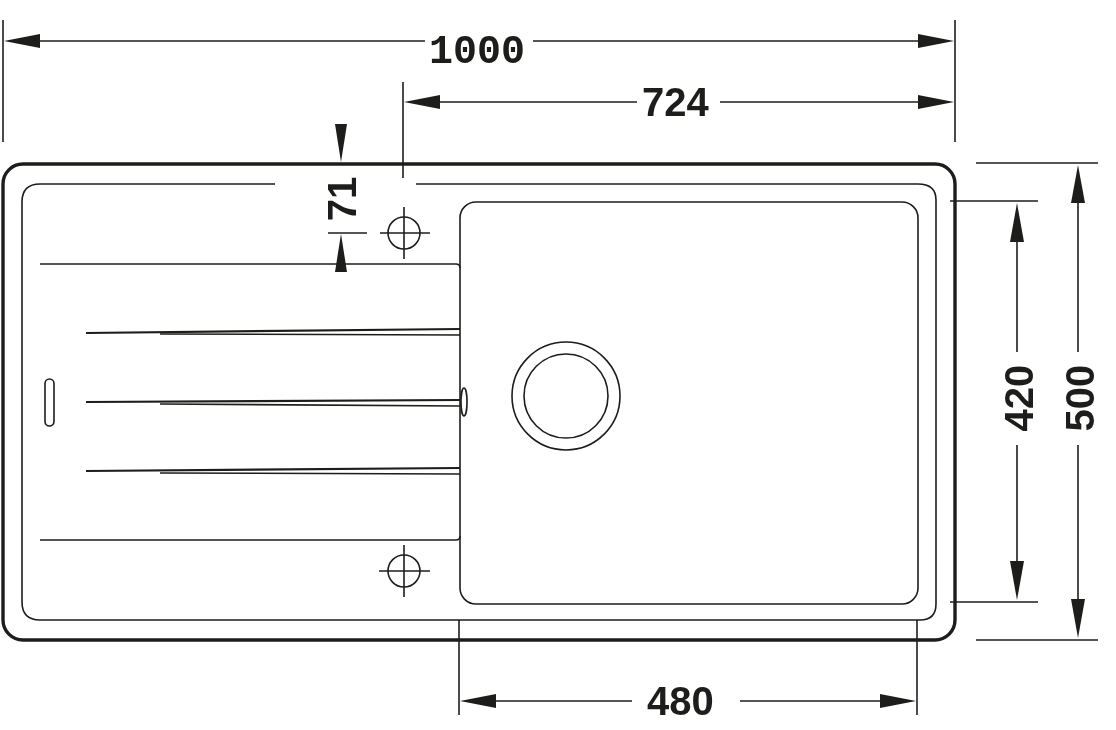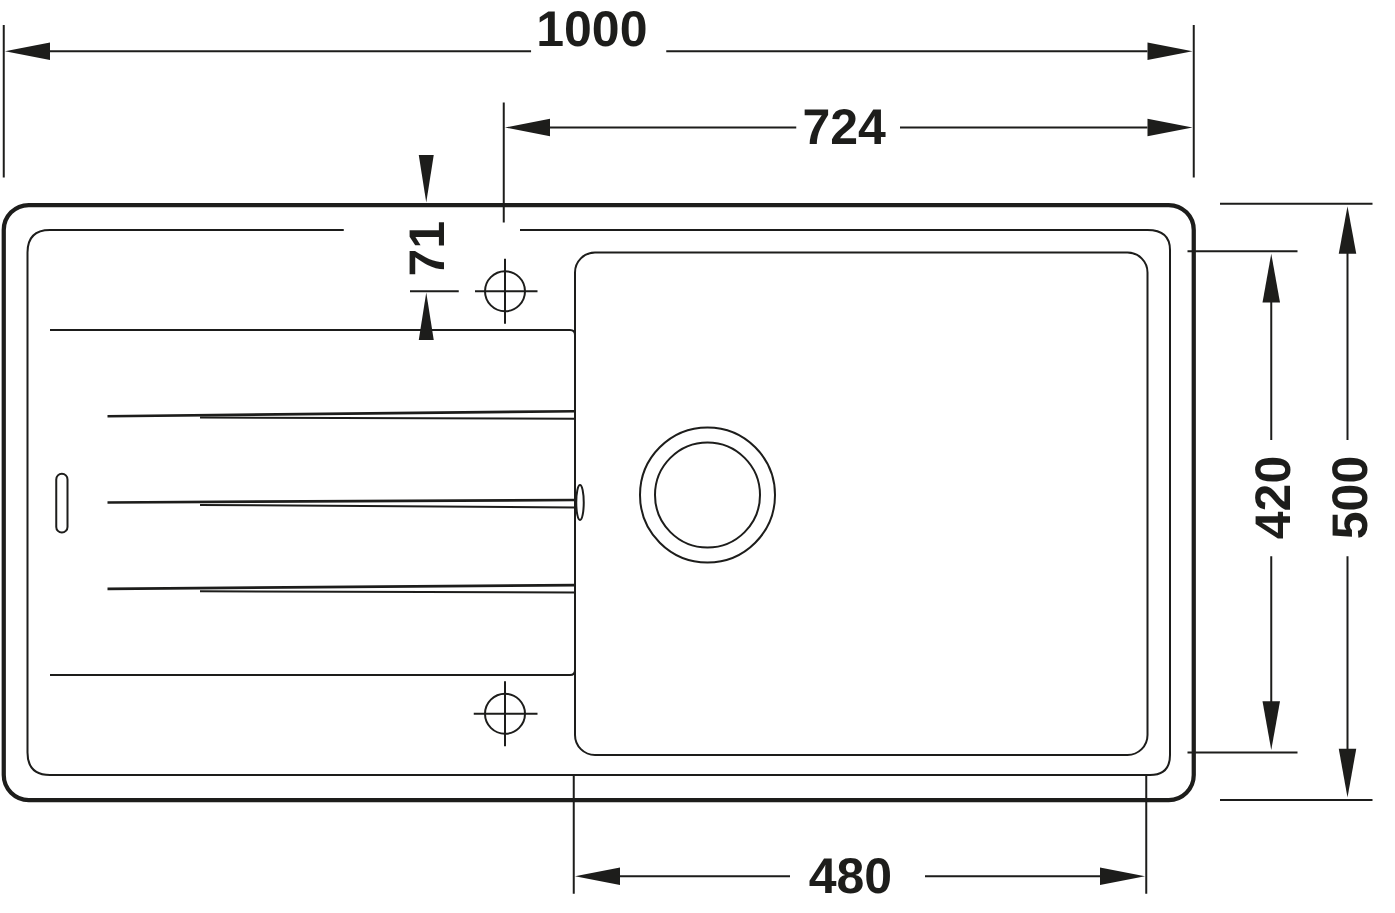--- a/index.html
+++ b/index.html
@@ -108,18 +108,18 @@
   <g>
     <line class="stroke thin" x1="459" y1="620" x2="459" y2="715"></line>
     <line class="stroke thin" x1="917" y1="620" x2="917" y2="715"></line>
     <line class="stroke thin" x1="495" y1="701" x2="632" y2="701"></line>
     <line class="stroke thin" x1="740" y1="701" x2="880" y2="701"></line>
     <polygon class="arrow" points="460,701 496,694 496,708"></polygon>
     <polygon class="arrow" points="916,701 880,694 880,708"></polygon>
   </g>
 </svg>
 
-<div class="label" style="left:425px; top:4px;">1000</div>
+<div class="label" style="left:425px; top:33px;font-family:Liberation Mono, monospace;">1000</div>
 <div class="label" style="left:638px; top:82px;">724</div>
 <div class="label vertical" style="left:316px; top:179px; background:transparent;">71</div>
 <div class="label vertical" style="left:982px; top:378px;">420</div>
 <div class="label vertical" style="left:1043px; top:378px;">500</div>
 <div class="label" style="left:643px; top:681px;">480</div>
 
 </body></html>

